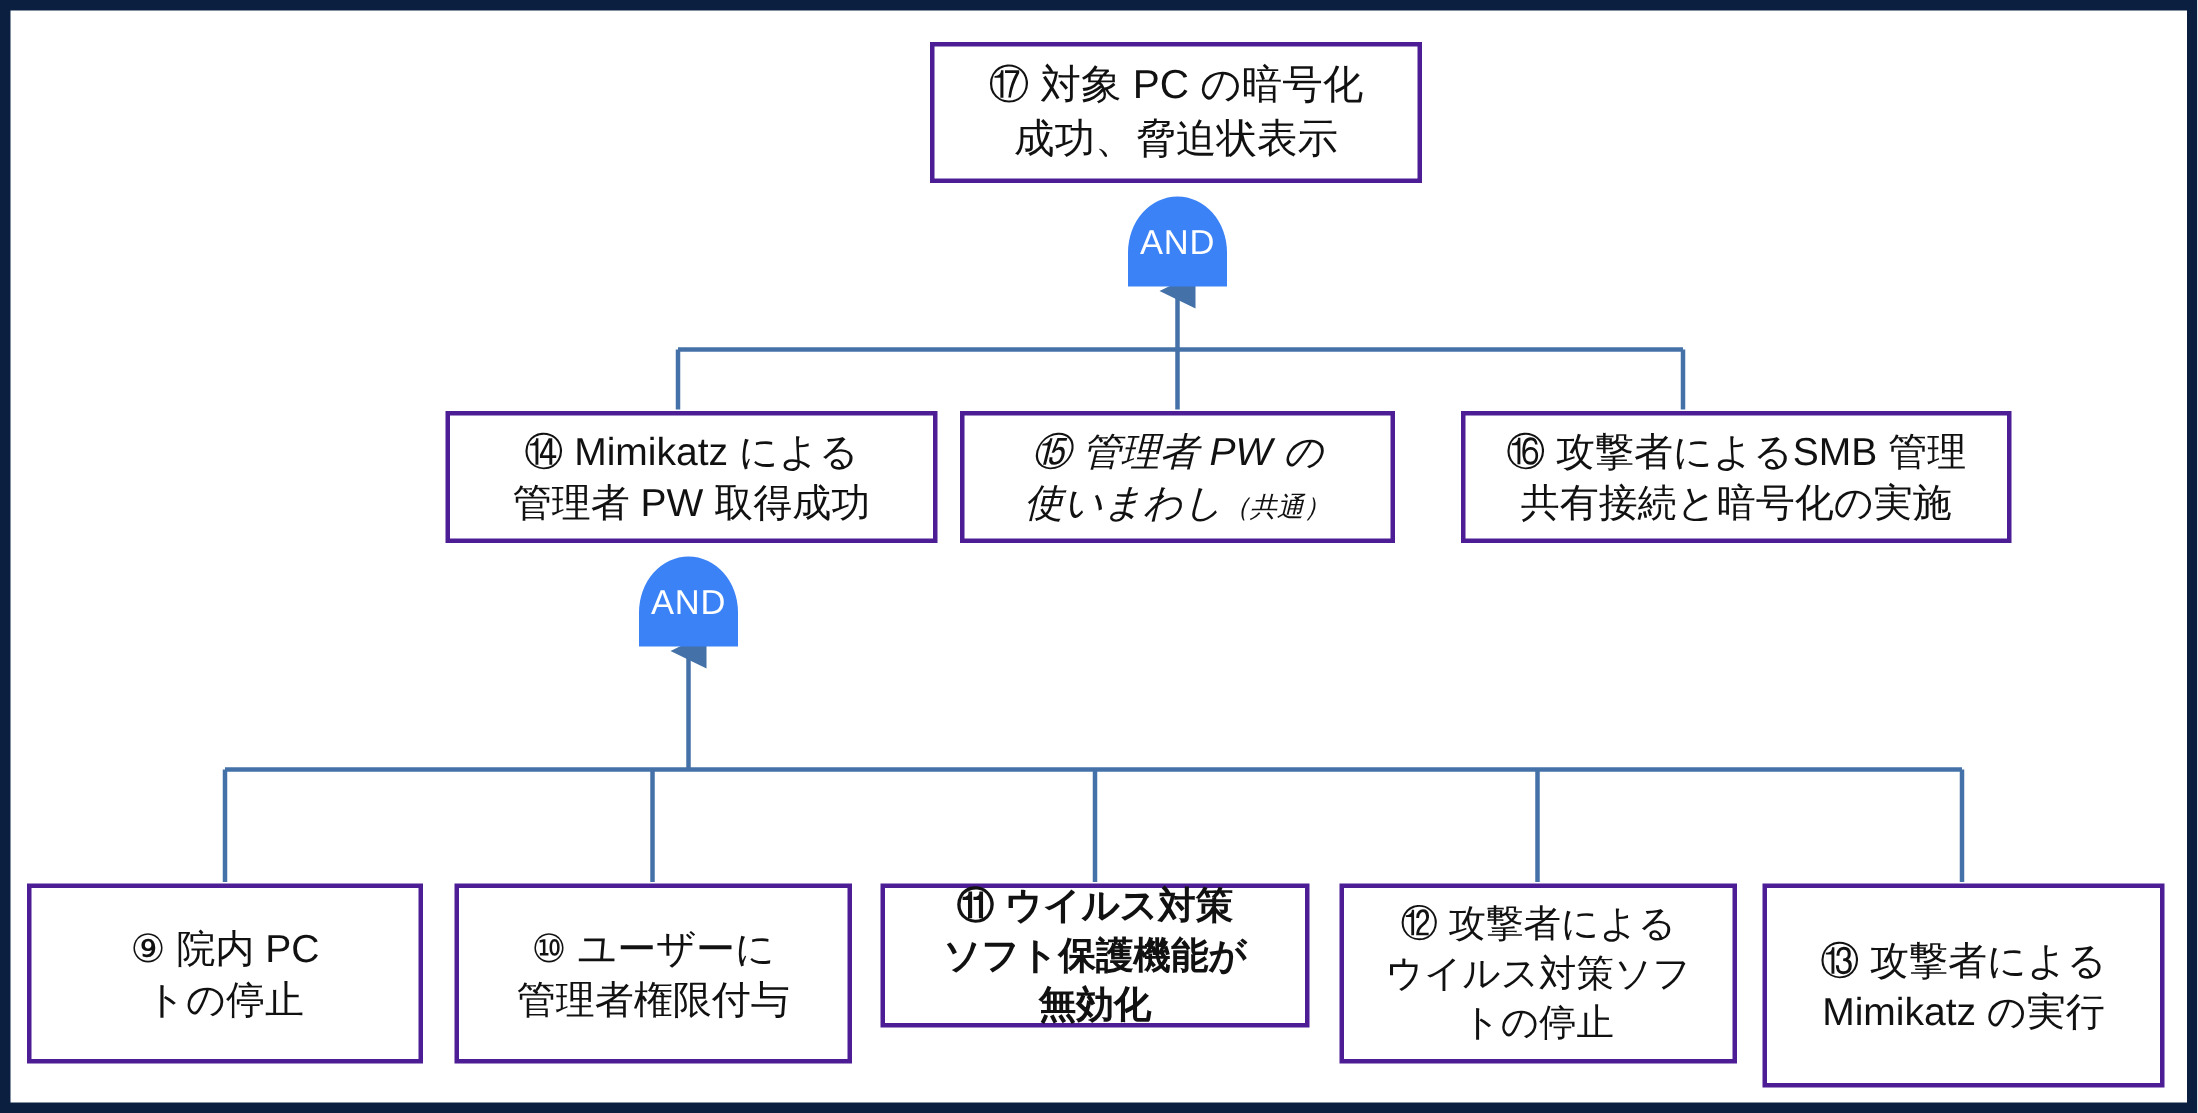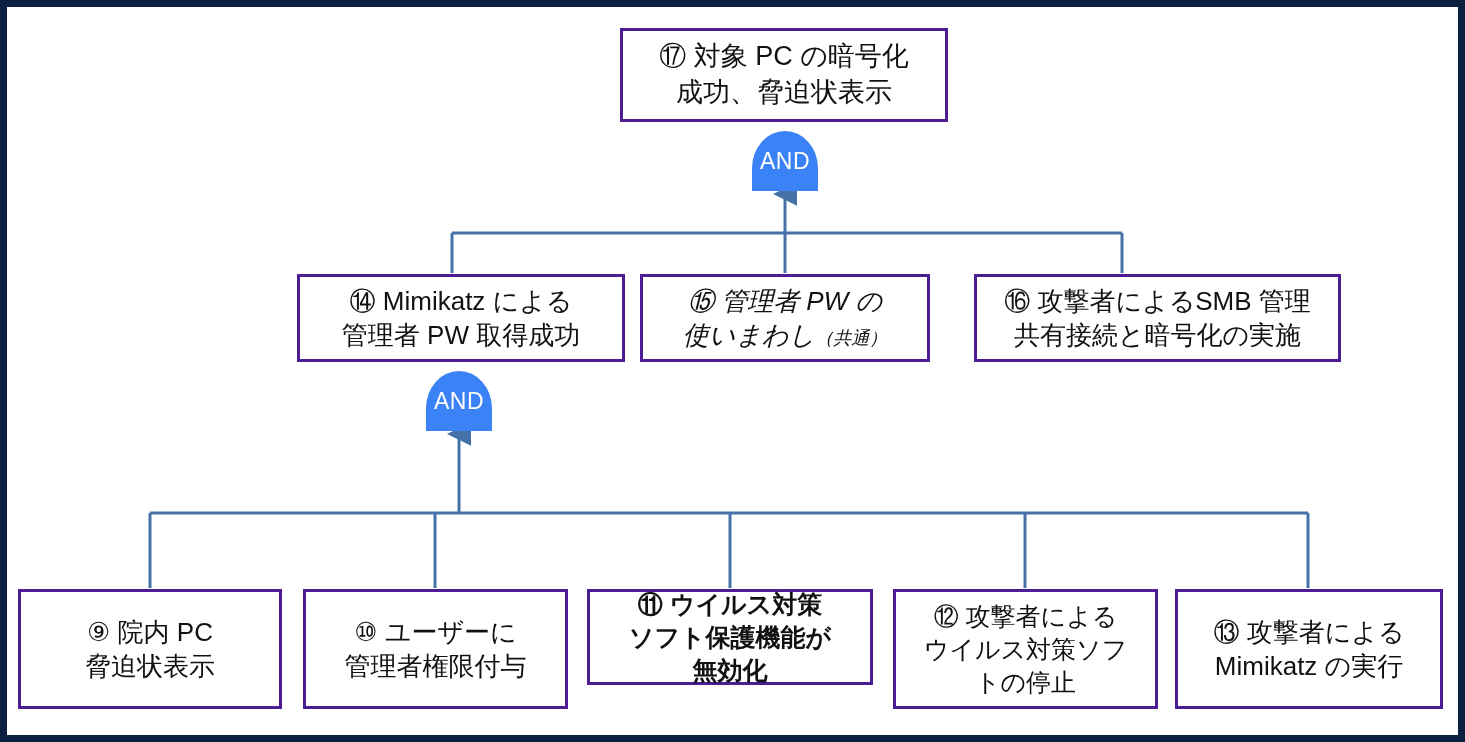--- a/index.html
+++ b/index.html
@@ -132,39 +132,39 @@
     <span class="txt">⑯ 攻撃者によるSMB 管理
 共有接続と暗号化の実施</span>
   </div>
 
   <div class="gate" style="left:426px; top:371px; width:66px; height:60px;">
     <span>AND</span>
   </div>
 
   <div class="node fs-26" style="left:18px; top:589px; width:264px; height:120px;">
     <span class="txt">⑨ 院内 PC
-脅迫状表示</span>
+トの停止</span>
   </div>
 
   <div class="node fs-26" style="left:303px; top:589px; width:265px; height:120px;">
     <span class="txt">⑩ ユーザーに
 管理者権限付与</span>
   </div>
 
   <div class="node fs-25" style="left:587px; top:589px; width:286px; height:96px;font-weight:bold;">
     <span class="txt">⑪ ウイルス対策
 ソフト保護機能が
 無効化</span>
   </div>
 
   <div class="node fs-25" style="left:893px; top:589px; width:265px; height:120px;">
     <span class="txt">⑫ 攻撃者による
 ウイルス対策ソフ
 トの停止</span>
   </div>
 
-  <div class="node fs-26" style="left:1175px; top:589px; width:268px; height:120px;align-items:center;">
+  <div class="node fs-26" style="left:1175px; top:589px; width:268px; height:136px;align-items:center;">
     <span class="txt">⑬ 攻撃者による
 Mimikatz の実行</span>
   </div>
 
   <div id="frame"></div>
 </div>
 
 </body></html>

